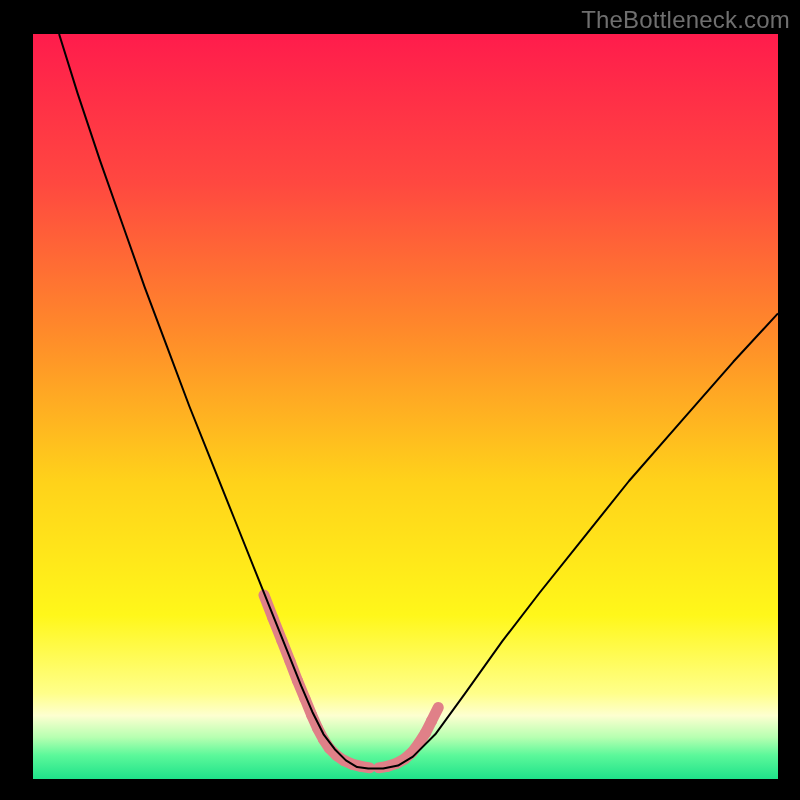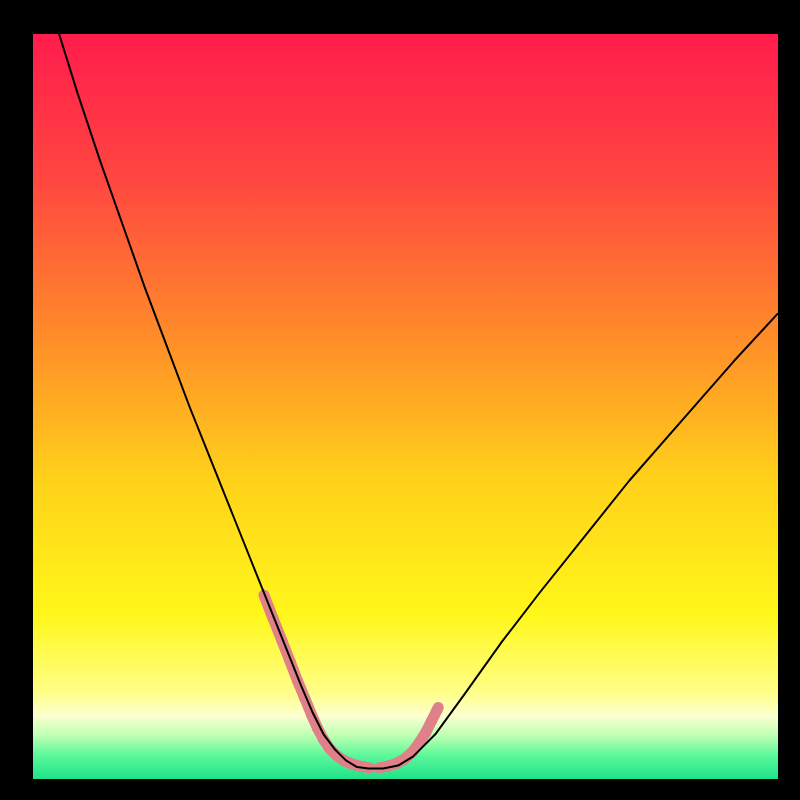--- a/index.html
+++ b/index.html
@@ -33,20 +33,21 @@
     left: 0;
     width: 800px;
     height: 800px;
     display: block;
   }
 </style>
 </head>
 <body>
 
 <div class="stage">
+  <div class="watermark">TheBottleneck.com</div>
 
   <svg class="chart" viewBox="0 0 800 800" preserveAspectRatio="none">
     <defs>
       <linearGradient id="bg-grad" x1="0" y1="0" x2="0" y2="1">
           <stop offset="0.00%" stop-color="#ff1c4c"></stop>
           <stop offset="20.00%" stop-color="#ff4840"></stop>
           <stop offset="40.00%" stop-color="#ff8a2a"></stop>
           <stop offset="60.00%" stop-color="#ffd21a"></stop>
           <stop offset="78.00%" stop-color="#fff71a"></stop>
           <stop offset="88.50%" stop-color="#ffff8a"></stop>

